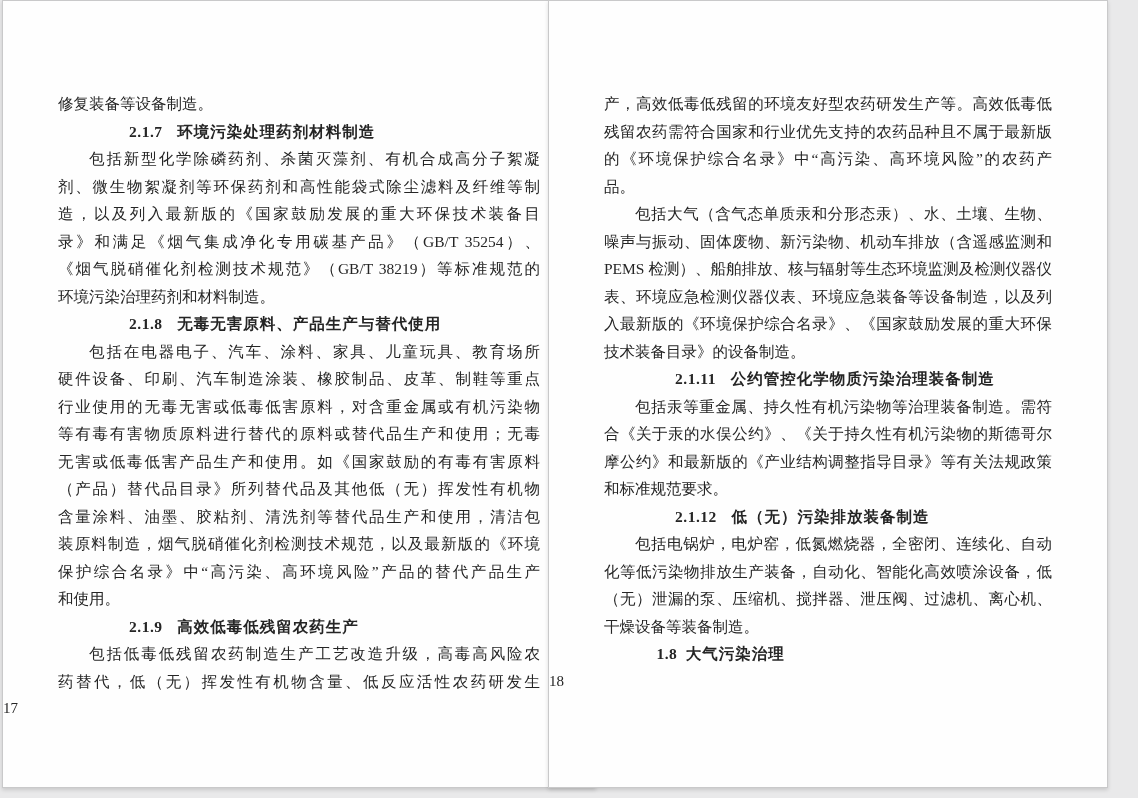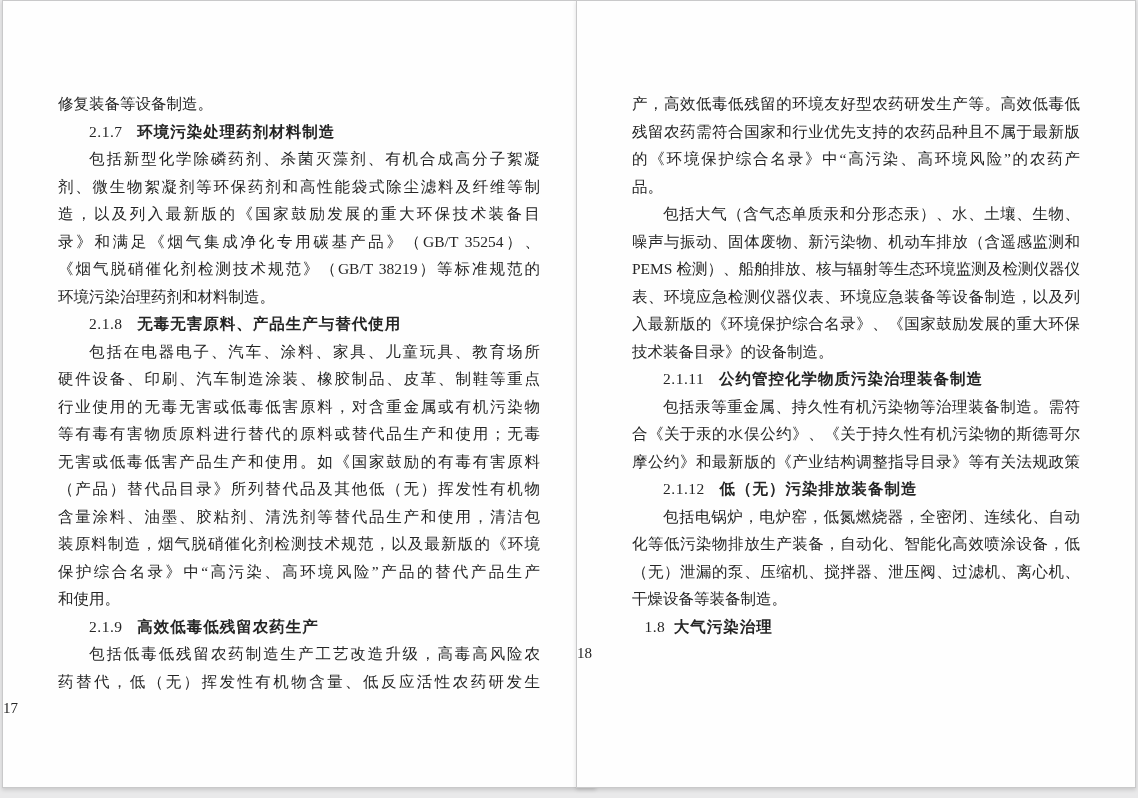--- a/index.html
+++ b/index.html
@@ -16,32 +16,32 @@
   }
   .canvas{position:relative;width:1138px;height:798px;}
   .page{
     position:absolute;top:0;height:788px;
     background:var(--page-bg);
     border:1px solid var(--border);
     box-shadow:0 2px 4px rgba(0,0,0,.14);
     box-sizing:border-box;
   }
   .page.left{left:2px;width:594px;}
-  .page.right{left:576px;width:560px;}
+  .page.right{left:548px;width:560px;}
   .page-body{padding:89px 55px 0 55px;}
   .line{
     height:27.5px;line-height:27.5px;
     font-size:15.5px;color:var(--ink);
     overflow:hidden;
   }
   .mid,.start{text-align:justify;text-align-last:justify;}
   .start{text-indent:2em;}
   .end{text-align:left;}
   .heading{font-weight:bold;padding-left:2em;}
-  .heading .hnum{font-weight:normal;letter-spacing:.5px;}
+  .heading .hnum{font-weight:bold;letter-spacing:.5px;margin-left:40px;}
   .heading .htitle{margin-left:.95em;letter-spacing:1px;}
   .heading.lvl2{padding-left:.8em;}
   .heading.lvl2 .htitle{margin-left:.55em;}
   .page-number{
     height:27.5px;line-height:27.5px;margin-top:0;
     text-align:left;font-size:15px;color:var(--ink);
   }
 </style>
 </head>
 <body>
@@ -83,20 +83,21 @@
         <div class="line start">包括大气（含气态单质汞和分形态汞）、水、土壤、生物、</div>
         <div class="line mid">噪声与振动、固体废物、新污染物、机动车排放（含遥感监测和</div>
         <div class="line mid">PEMS 检测）、船舶排放、核与辐射等生态环境监测及检测仪器仪</div>
         <div class="line mid">表、环境应急检测仪器仪表、环境应急装备等设备制造，以及列</div>
         <div class="line mid">入最新版的《环境保护综合名录》、《国家鼓励发展的重大环保</div>
         <div class="line end">技术装备目录》的设备制造。</div>
         <div class="line heading"><span class="hnum">2.1.11</span><span class="htitle">公约管控化学物质污染治理装备制造</span></div>
         <div class="line start">包括汞等重金属、持久性有机污染物等治理装备制造。需符</div>
         <div class="line mid">合《关于汞的水俣公约》、《关于持久性有机污染物的斯德哥尔</div>
         <div class="line mid">摩公约》和最新版的《产业结构调整指导目录》等有关法规政策</div>
+        <div class="line end">和标准规范要求。</div>
         <div class="line heading"><span class="hnum">2.1.12</span><span class="htitle">低（无）污染排放装备制造</span></div>
         <div class="line start">包括电锅炉，电炉窑，低氮燃烧器，全密闭、连续化、自动</div>
         <div class="line mid">化等低污染物排放生产装备，自动化、智能化高效喷涂设备，低</div>
         <div class="line mid">（无）泄漏的泵、压缩机、搅拌器、泄压阀、过滤机、离心机、</div>
         <div class="line end">干燥设备等装备制造。</div>
         <div class="line heading lvl2"><span class="hnum">1.8</span><span class="htitle">大气污染治理</span></div>
       </div>
     <div class="page-number">18</div>
   </div>
 </div>

